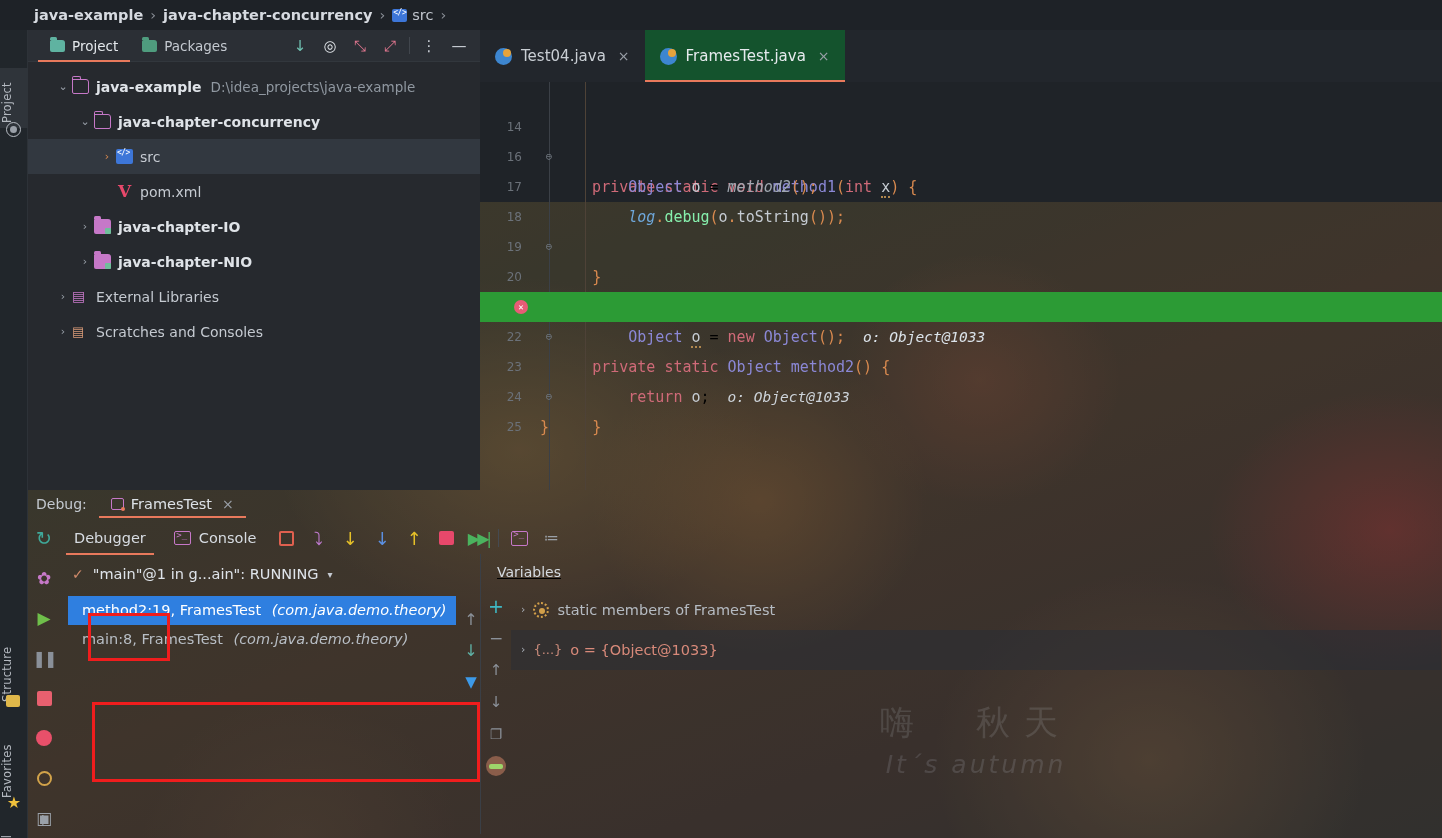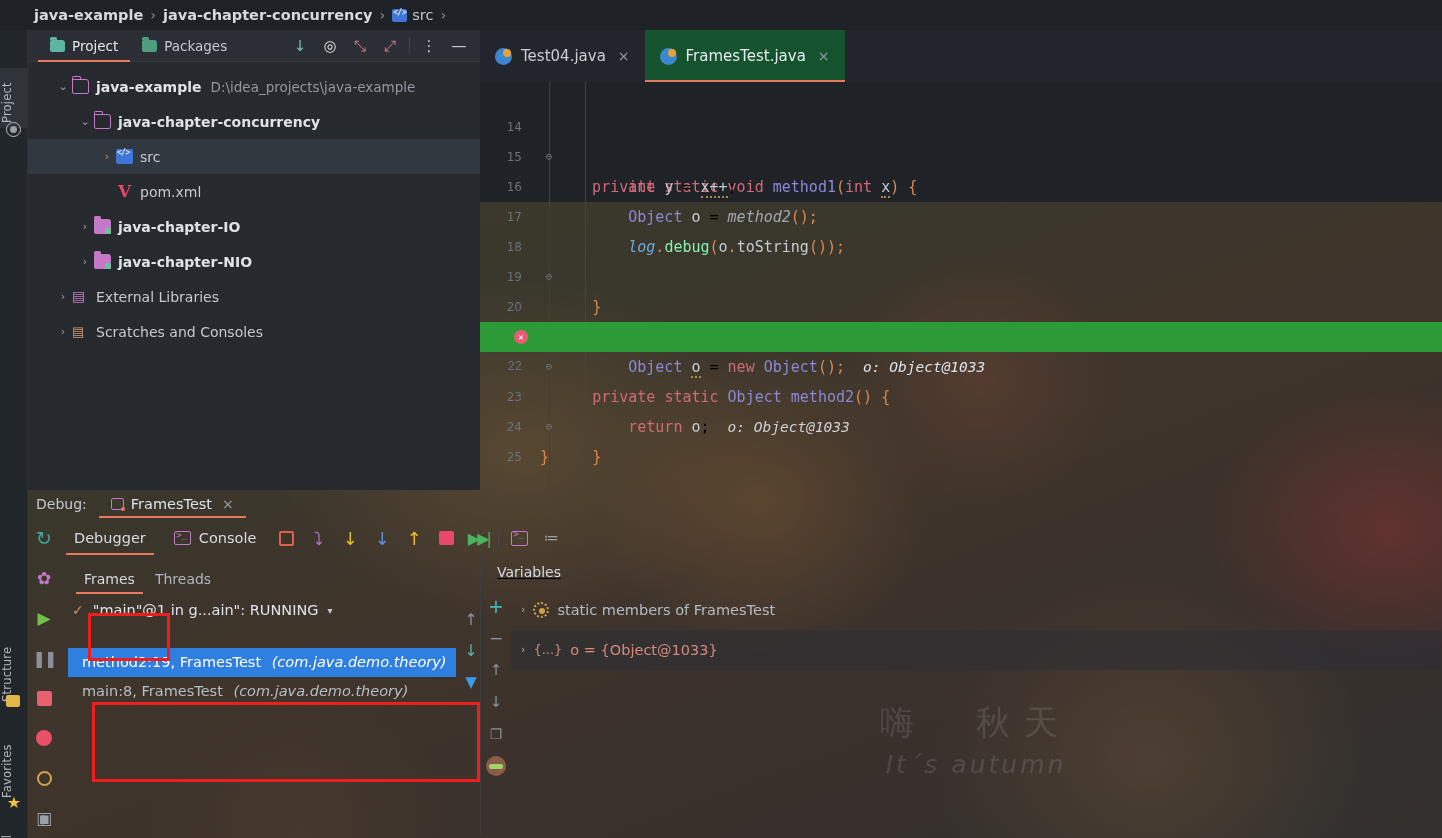--- a/index.html
+++ b/index.html
@@ -184,21 +184,21 @@
   #vars-pane  { position:absolute; left:420px; top:36px; width:962px; height:280px; border-left:1px solid #3a3f46;text-decoration:underline; }
   .pane-head { height:36px; display:flex; align-items:flex-end; padding-left:14px; }
   .pane-tab { font-size:14px; color:#d5dae0; padding:0 10px 7px 10px; position:relative; }
   .pane-tab.active::after{content:"";position:absolute;left:2px;right:2px;bottom:0;height:2px;background:#e8795c;}
   .pane-tab.dim { color:#b0b6bd; }
 
   #thread-row { height:32px; display:flex; align-items:center; padding-left:12px; gap:9px; font-size:14.5px; color:#dfe4ea; }
   .tick { color:#d08a6a; font-size:14px; }
   .caret { color:#c5cad1; font-size:10px; }
 
-  #frames-list { margin-top:22px; margin-left:8px; width:388px; }
+  #frames-list { margin-top:6px; margin-left:8px; width:388px; }
   .frow { height:29px; line-height:29px; padding-left:14px; font-size:14.5px; color:#b8bec5; white-space:nowrap; }
   .frow.sel { background:#2f7fe0; color:#ffffff; }
   .frow .pkg { font-style:italic; }
 
   #frames-box {
     position:absolute; left:32px; top:184px; width:388px; height:80px;
     border:3px solid #f01d1d; pointer-events:none;
   }
   #frames-tab-box {
     position:absolute; left:28px; top:95px; width:82px; height:48px;
@@ -347,24 +347,20 @@
       <div id="code-top-bg"></div>
       <div class="gline"></div>
       <div class="vline"></div>
 
       <div class="cline" style="top:0;">
         <span class="lnum">14</span>
         <span class="fold">⊖</span>
         <span class="ctext"><span class="k">    private</span><span class="k"> static</span><span class="k"> void</span> <span class="ty">method1</span><span class="p">(</span><span class="k">int</span> <span class="var sq">x</span><span class="p">)</span> <span class="p">{</span></span>
       </div>
 
-      <div class="cline">
-        <span class="lnum">15</span>
-        <span class="ctext">        <span class="k">int</span> <span class="var">y</span> = <span class="var sq">x++</span>;</span>
-      </div>
 
       <div class="cline">
         <span class="lnum">16</span>
         <span class="ctext">        <span class="ty">Object</span> <span class="var">o</span> = <span class="mth">method2</span><span class="p">();</span></span>
       </div>
 
       <div class="cline">
         <span class="lnum">17</span>
         <span class="ctext">        <span class="fld">log</span><span class="p">.</span><span class="mth" style="color:#86efac;font-style:normal;">debug</span><span class="p">(</span><span class="var">o</span><span class="p">.</span><span class="mth" style="color:#c5cbd2;font-style:normal;">toString</span><span class="p">());</span></span>
       </div>
@@ -385,21 +381,21 @@
         <span class="fold">⊖</span>
         <span class="ctext">    <span class="k">private</span> <span class="k">static</span> <span class="ty">Object</span> <span class="ty">method2</span><span class="p">()</span> <span class="p">{</span></span>
       </div>
 
       <div class="cline">
         <span class="lnum">21</span>
         <span class="ctext">        <span class="ty">Object</span> <span class="var sq">o</span> = <span class="k">new</span> <span class="ty">Object</span><span class="p">();</span>&nbsp;&nbsp;<span class="hint2">o: Object@1033</span></span>
       </div>
 
       <div class="cline hl">
-        <span class="lnum" style="z-index:3;font-family:Liberation Mono, monospace;">22</span>
+        <span class="lnum" style="z-index:3;">22</span>
         <span class="bp">✕</span>
         <span class="ctext" style="z-index:3;">        <span class="k">return</span> <span class="var">o</span>;&nbsp;&nbsp;<span class="hint">o: Object@1033</span></span>
       </div>
 
       <div class="cline">
         <span class="lnum">23</span>
         <span class="fold">⊖</span>
         <span class="ctext">    <span class="p">}</span></span>
       </div>
 
@@ -491,28 +487,20 @@
         <div class="dtb-sep"></div>
         <div class="dtb-ico">
           <span class="console-ico" style="width:18px;height:15px;"></span>
         </div>
         <div class="dtb-ico">
             <span style="color:#9aa0a8;font-size:15px;">≔</span>
           </div>
       </div>
 
       <div id="frames-pane">
-        <div class="pane-head">
-          <div class="pane-tab active">
-            <span>Frames</span>
-          </div>
-          <div class="pane-tab dim">
-            <span>Threads</span>
-          </div>
-        </div>
 
         <div id="thread-row">
           <span class="tick">✓</span>
           <span>"main"@1 in g...ain": RUNNING</span>
           <span class="caret">▾</span>
         </div>
 
         <div id="frames-list">
           <div class="frow sel">
             <span>method2:19, FramesTest</span>

